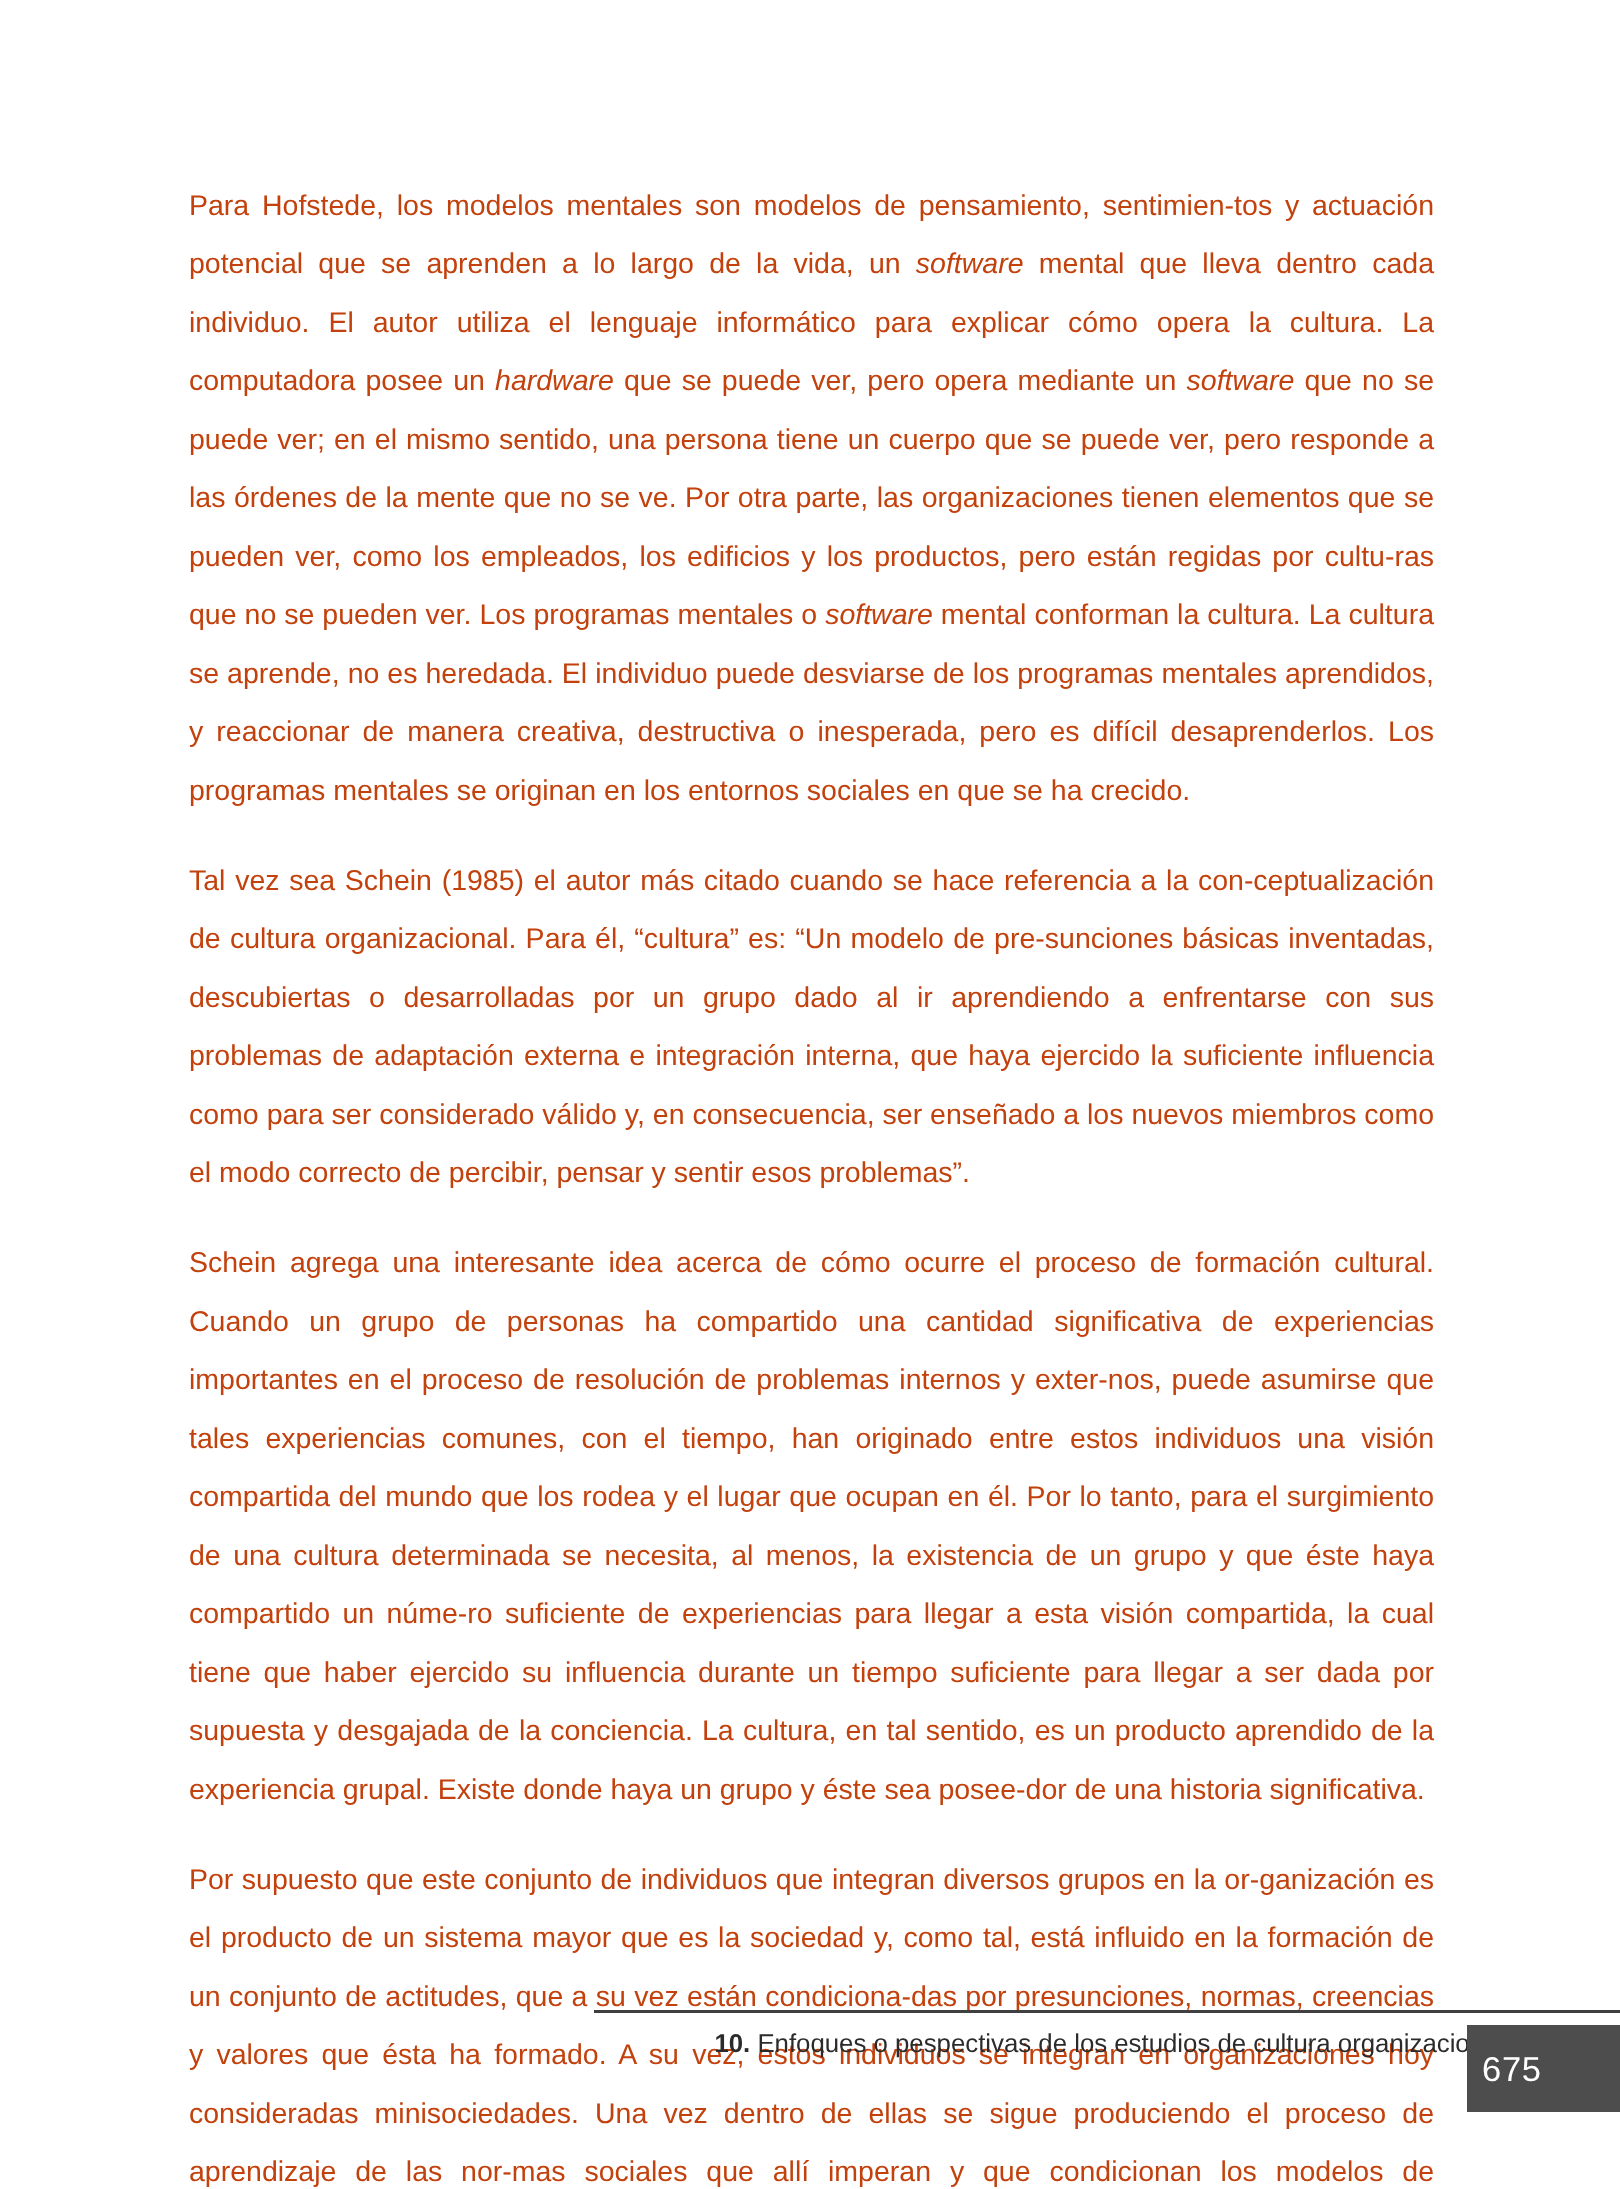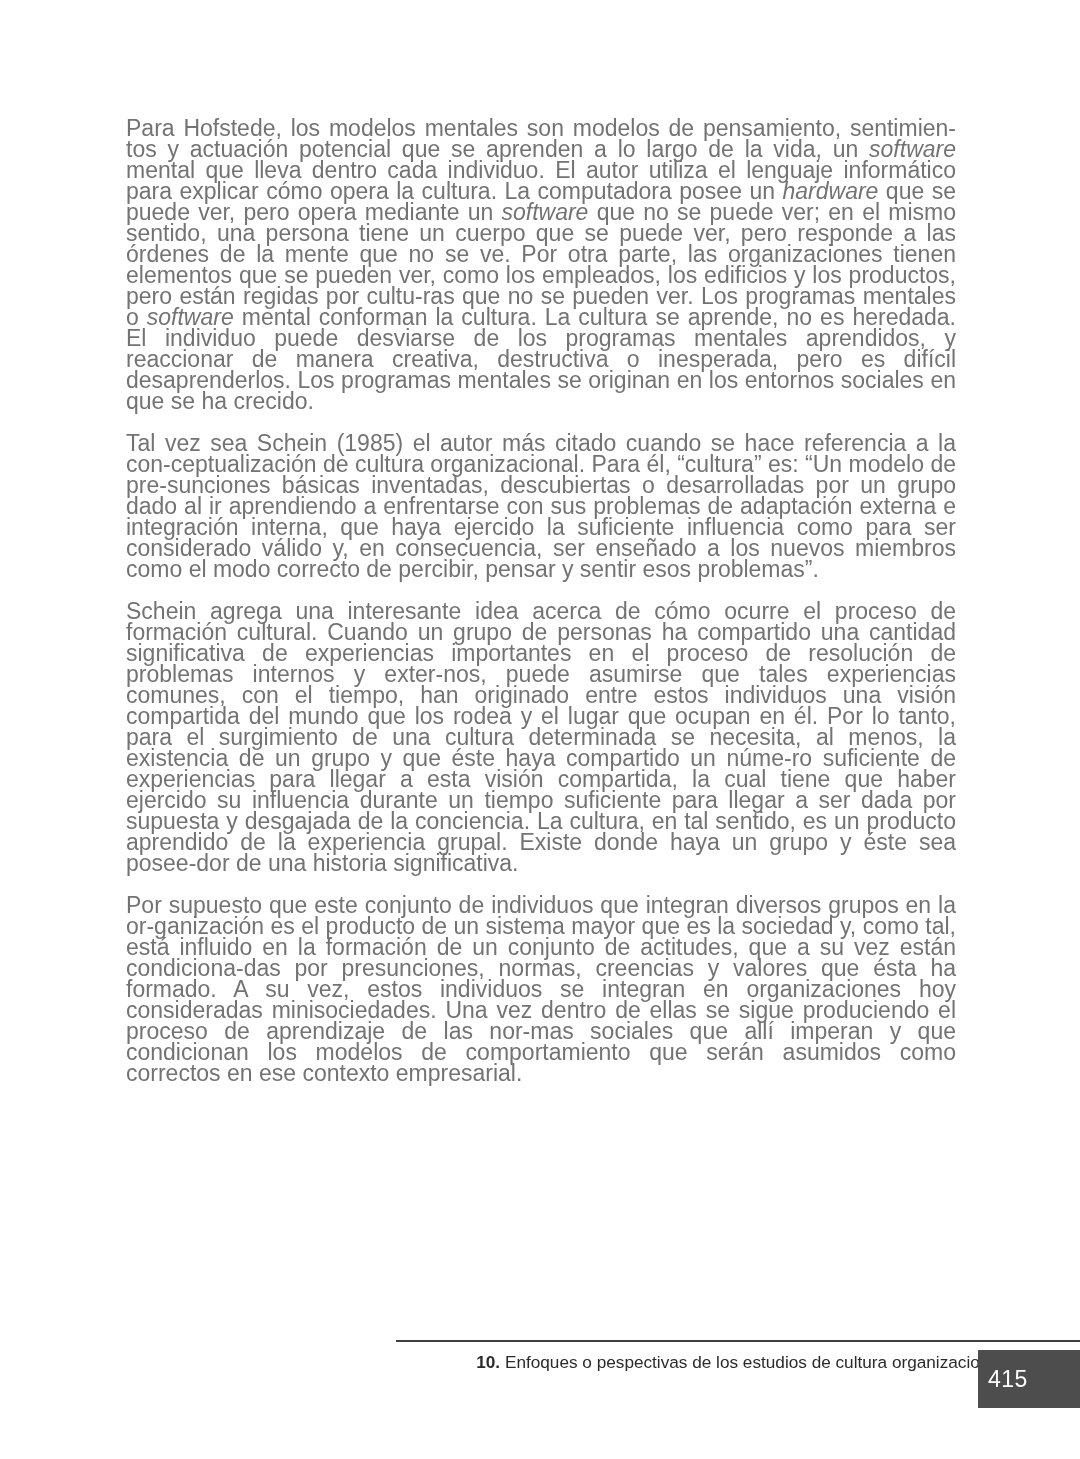--- a/index.html
+++ b/index.html
@@ -23,25 +23,25 @@
     background: #ffffff;
   }
   .content {
     position: absolute;
     left: 126px;
     top: 118px;
     width: 830px;
   }
   p.para {
     margin: 0 0 21px 0;
-    font-size: 23px;
-    line-height: 21px;
+    font-size: 19px;
+    line-height: 39px;
     text-align: justify;
     text-justify: inter-word;
-    color: #737373;
+    color: #c2410c;
     hyphens: manual;
   }
   p.para:last-child {
     margin-bottom: 0;
   }
   i, em {
     font-style: italic;
   }
   .footer {
     position: absolute;
@@ -100,16 +100,16 @@
   </div>
 
   <div class="footer">
     <div class="footer-rule"></div>
     <div class="footer-text">
       <b>10.</b><span> Enfoques o pespectivas de los estudios de cultura organizacional</span>
     </div>
   </div>
 
   <div class="page-number-box">
-    <span>415</span>
+    <span>675</span>
   </div>
 
 </div>
 
 </body></html>

